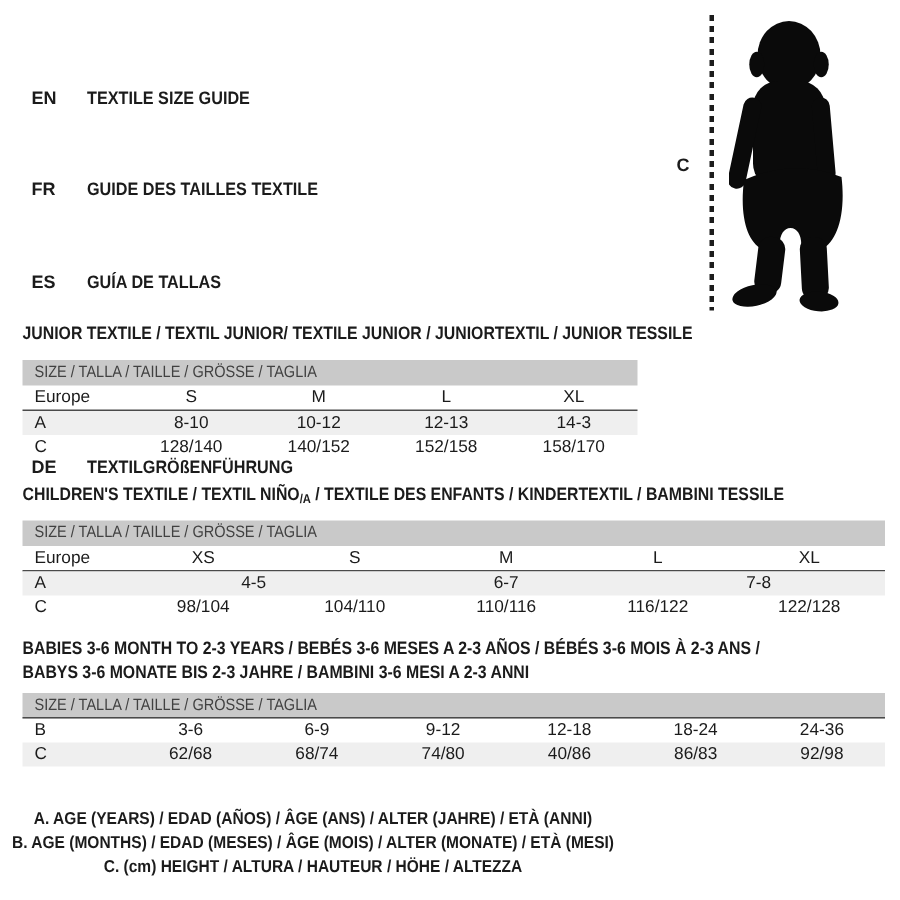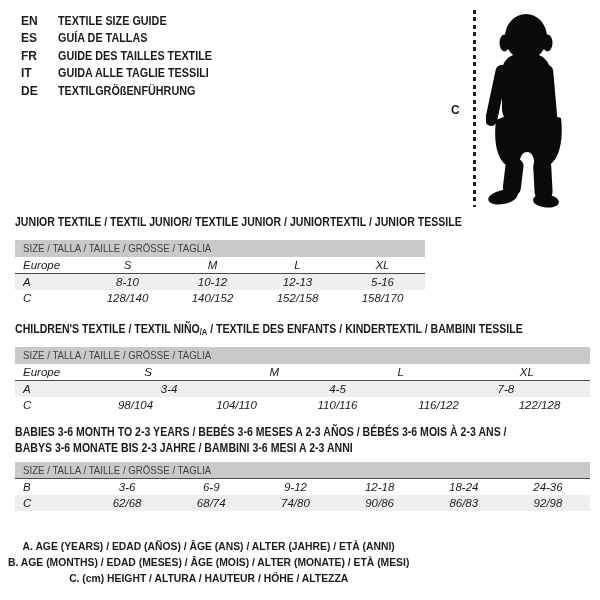--- a/index.html
+++ b/index.html
@@ -4,21 +4,21 @@
 <style>
   html,body { margin:0; padding:0; background:#ffffff; }
   #canvas {
     position:relative; width:600px; height:600px; background:#ffffff;
     font-family:"Liberation Sans", sans-serif; color:#1b1b1b;
     overflow:hidden;
   }
 
   
   .lang-block { position:absolute; left:21px; top:13px; }
-  .lang-row { display:flex; height:17.4px; line-height:17.4px; }
+  .lang-row { display:flex; height:17.4px; line-height:17.4px;margin-top:44px; }
   .lang-code { flex:0 0 37px; font-size:12px; font-weight:700; }
   .lang-label { font-size:12px; font-weight:700; display:inline-block;
                 transform:scaleX(0.9); transform-origin:left center; white-space:nowrap; }
 
   
   .measure-line { position:absolute; left:473px; top:10px; width:3px; height:197px;
     background:repeating-linear-gradient(to bottom, #1d1d1d 0 4px, transparent 4px 7.5px); }
   .measure-label { position:absolute; left:451px; top:103px; font-size:12px; font-weight:600; }
   .baby { position:absolute; left:486px; top:8px; width:84px; height:200px; }
   .baby * { fill:#0a0a0a; }
@@ -26,21 +26,21 @@
   
   .tbl-title { position:absolute; left:15px; margin:0; font-size:12px; font-weight:700;
                line-height:14px; white-space:nowrap;
                transform:scaleX(0.88); transform-origin:left top; }
   .tbl-title .sub { font-size:8.5px; vertical-align:-2px; }
   .tbl { position:absolute; left:15px; }
   .bar { height:17px; line-height:17px; background:#c9c9c9; color:#414141;
          font-size:11px; padding-left:8px; box-sizing:border-box; }
   .bar > span { display:inline-block; transform:scaleX(0.88); transform-origin:left center; white-space:nowrap; }
   .bar.rule-under { border-bottom:1px solid #4a4a4a; }
-  .trow { display:flex; height:16px; line-height:16px; font-size:11.5px;font-style:italic; }
+  .trow { display:flex; height:16px; line-height:16px; font-size:11.5px; }
   .trow.rule-under { border-bottom:1px solid #4a4a4a; }
   .trow.shade { background:#efefef; }
   .cell { flex:1 1 0; text-align:center; white-space:nowrap; }
   .cell.lab { flex:0 0 70px; text-align:left; padding-left:8px; box-sizing:border-box; }
 
   
   .footnotes { position:absolute; left:8px; top:538px;text-align:center; }
   .footnote { font-size:11.5px; font-weight:700; line-height:16px; white-space:nowrap;
               transform:scaleX(0.9); transform-origin:left center; }
 </style>
@@ -48,26 +48,26 @@
 <body>
 
 <div id="canvas">
 
   <section class="lang-block">
     <div class="lang-row">
       <span class="lang-code">EN</span>
       <span class="lang-label">TEXTILE SIZE GUIDE</span>
     </div>
     <div class="lang-row">
+      <span class="lang-code">FR</span>
+      <span class="lang-label">GUIDE DES TAILLES TEXTILE</span>
+    </div>
+    <div class="lang-row">
       <span class="lang-code">ES</span>
       <span class="lang-label">GUÍA DE TALLAS</span>
-    </div>
-    <div class="lang-row">
-      <span class="lang-code">FR</span>
-      <span class="lang-label">GUIDE DES TAILLES TEXTILE</span>
     </div>
     <div class="lang-row">
       <span class="lang-code">IT</span>
       <span class="lang-label">GUIDA ALLE TAGLIE TESSILI</span>
     </div>
     <div class="lang-row">
       <span class="lang-code">DE</span>
       <span class="lang-label">TEXTILGRÖßENFÜHRUNG</span>
     </div>
   </section>
@@ -98,47 +98,48 @@
       <span class="cell">S</span>
       <span class="cell">M</span>
       <span class="cell">L</span>
       <span class="cell">XL</span>
     </div>
     <div class="trow shade">
       <span class="cell lab">A</span>
       <span class="cell">8-10</span>
       <span class="cell">10-12</span>
       <span class="cell">12-13</span>
-      <span class="cell">5-16</span>
+      <span class="cell">14-3</span>
     </div>
     <div class="trow">
       <span class="cell lab">C</span>
       <span class="cell">128/140</span>
       <span class="cell">140/152</span>
       <span class="cell">152/158</span>
       <span class="cell">158/170</span>
     </div>
   </div>
 
   <h2 class="tbl-title" style="top:322px"><span>CHILDREN'S TEXTILE / TEXTIL NIÑO</span><span class="sub">/A</span><span> / TEXTILE DES ENFANTS / KINDERTEXTIL / BAMBINI TESSILE</span></h2>
   <div class="tbl" style="top:347px;width:575px">
     <div class="bar">
       <span>SIZE / TALLA / TAILLE / GRÖSSE / TAGLIA</span>
     </div>
     <div class="trow rule-under">
       <span class="cell lab">Europe</span>
+      <span class="cell">XS</span>
       <span class="cell">S</span>
       <span class="cell">M</span>
       <span class="cell">L</span>
       <span class="cell">XL</span>
     </div>
     <div class="trow shade">
       <span class="cell lab">A</span>
-      <span class="cell">3-4</span>
       <span class="cell">4-5</span>
+      <span class="cell">6-7</span>
       <span class="cell">7-8</span>
     </div>
     <div class="trow">
       <span class="cell lab">C</span>
       <span class="cell">98/104</span>
       <span class="cell">104/110</span>
       <span class="cell">110/116</span>
       <span class="cell">116/122</span>
       <span class="cell">122/128</span>
     </div>
@@ -159,21 +160,21 @@
       <span class="cell">9-12</span>
       <span class="cell">12-18</span>
       <span class="cell">18-24</span>
       <span class="cell">24-36</span>
     </div>
     <div class="trow shade">
       <span class="cell lab">C</span>
       <span class="cell">62/68</span>
       <span class="cell">68/74</span>
       <span class="cell">74/80</span>
-      <span class="cell">90/86</span>
+      <span class="cell">40/86</span>
       <span class="cell">86/83</span>
       <span class="cell">92/98</span>
     </div>
   </div>
 
   <section class="footnotes">
     <div class="footnote">A. AGE (YEARS) / EDAD (AÑOS) / ÂGE (ANS) / ALTER (JAHRE) / ETÀ (ANNI)</div>
     <div class="footnote">B. AGE (MONTHS) / EDAD (MESES) / ÂGE (MOIS) / ALTER (MONATE) / ETÀ (MESI)</div>
     <div class="footnote">C. (cm) HEIGHT / ALTURA / HAUTEUR / HÖHE / ALTEZZA</div>
   </section>

